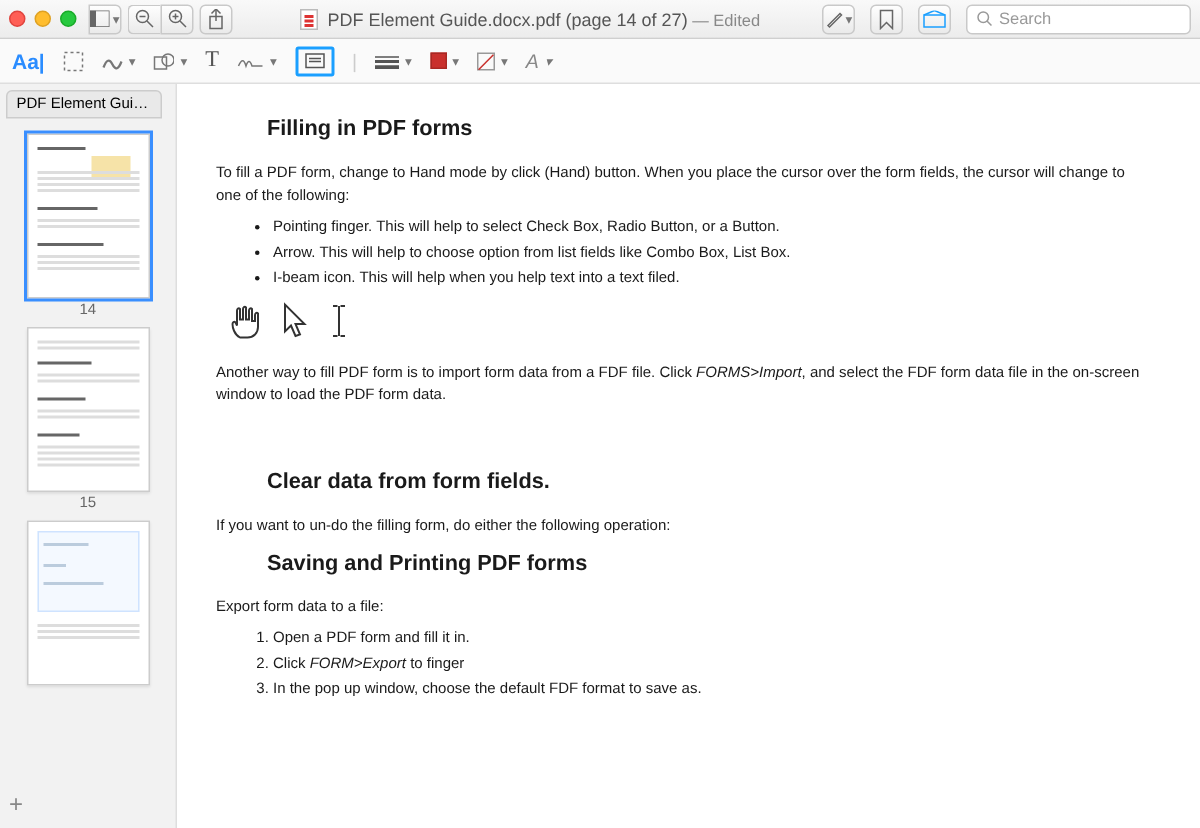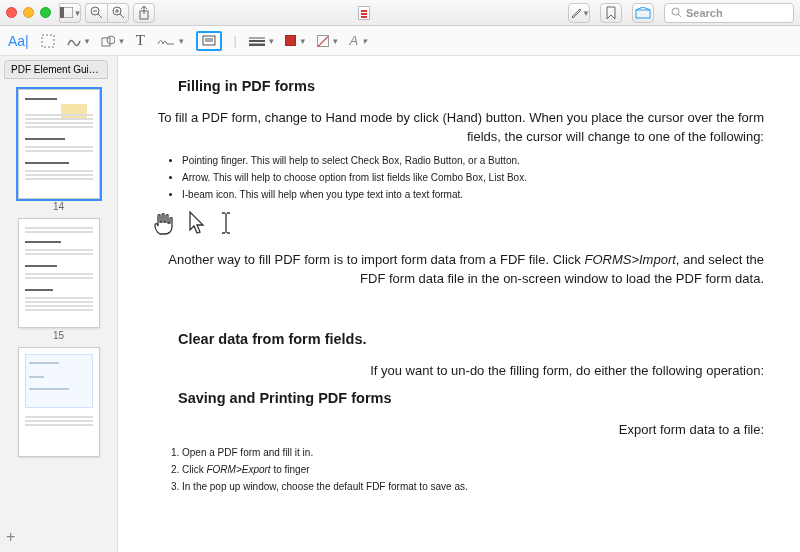--- a/index.html
+++ b/index.html
@@ -13,44 +13,44 @@
   .tb-btn { height: 20px; min-width: 22px; border: 1px solid #c9c9c9; border-radius: 4px; background: linear-gradient(#fefefe,#eaeaea); margin-right: 4px; display: flex; align-items: center; justify-content: center; cursor: default; }
   .tb-group { display: flex; }
   .tb-group .tb-btn { border-radius: 0; margin-right: 0; border-right-width: 0; }
   .tb-group .tb-btn:first-child { border-radius: 4px 0 0 4px; }
   .tb-group .tb-btn:last-child { border-radius: 0 4px 4px 0; border-right-width: 1px; }
   .title-center { flex: 1; text-align: center; font-size: 12px; color: #555; display: flex; align-items: center; justify-content: center; gap: 6px; }
   .doc-icon { width: 12px; height: 14px; background: #fff; border: 1px solid #bbb; position: relative; }
   .doc-icon::after { content:''; position:absolute; top:3px; left:2px; right:2px; height:2px; background:#d33; box-shadow: 0 3px 0 #d33, 0 6px 0 #d33; }
   .edited { color: #888; font-size: 11px; }
   .right-tools { display: flex; align-items: center; gap: 6px; }
-  .search-box { border: 1px solid #c9c9c9; border-radius: 4px; background: #fff; height: 20px; width: 130px; display:flex; align-items:center; padding:0 6px; color:#999; font-size:11px; gap:4px;font-weight:bold; }
+  .search-box { border: 1px solid #c9c9c9; border-radius: 4px; background: #fff; height: 20px; width: 150px; display:flex; align-items:center; padding:0 6px; color:#999; font-size:11px; gap:4px; }
   .toolbar2 { height: 30px; background: #fafafa; border-bottom: 1px solid #dedede; display: flex; align-items: center; padding: 0 8px; gap: 12px; }
   .t2-item { color: #555; font-size: 13px; display:flex; align-items:center; gap:2px; cursor:default; }
-  .aa1 { color:#2a8cff; font-size:14px; font-weight:400; }
+  .aa1 { color:#2a8cff; font-size:14px; font-weight:700; }
   .highlighted { border: 2px solid #1a9fff; padding: 2px 4px; border-radius: 2px; }
   .redsq { width:11px; height:11px; background:#c9302c; display:inline-block; border:1px solid #a82823; }
   .strike-sq { width:12px; height:12px; border:1px solid #999; display:inline-block; position:relative; }
   .strike-sq::after { content:''; position:absolute; left:-2px; right:-2px; top:50%; height:1px; background:#c9302c; transform: rotate(-45deg); }
   .dd::after { content: '▾'; font-size:9px; color:#777; margin-left:2px; }
   .main { display: flex; height: calc(100% - 56px); }
   .sidebar { width: 118px; background: #f2f2f2; border-right: 1px solid #dedede; overflow: hidden; display:flex; flex-direction:column; }
   .side-tab { background: #e9e9e9; border: 1px solid #ccc; border-radius: 4px 4px 0 0; font-size: 10px; padding: 3px 6px; margin: 4px 4px 0; display:inline-block; max-width:104px; white-space:nowrap; overflow:hidden; text-overflow:ellipsis; }
   .thumbs { flex:1; padding: 6px 16px 0; overflow:hidden; }
   .thumb { width: 82px; height: 110px; background: #fff; border: 1px solid #ccc; margin: 4px auto 2px; position:relative; box-shadow: 0 1px 2px rgba(0,0,0,.1); }
   .thumb.sel { outline: 2px solid #3a8fff; }
   .thumb .sim-line { position:absolute; left:6px; right:6px; height:1.5px; background:#ddd; }
   .thumb .sim-heavy { background:#666; }
   .thumb .ynote { position:absolute; left:42px; top:14px; width:26px; height:16px; background:#f6e3a8; }
   .pgnum { text-align:center; font-size:10px; color:#666; margin-bottom:6px; }
   .add-page { position:absolute; bottom:6px; left:6px; font-size:16px; color:#888; }
   .sidebar { position:relative; }
   .content { flex:1; overflow:auto; padding: 12px 36px 20px 26px; line-height: 1.5; color:#1a1a1a; position:relative; }
   .content h3 { font-size: 14.5px; font-weight: 700; margin: 8px 0 10px 34px; }
-  .content p { margin: 4px 0 6px; font-size: 13px; text-align: right; }
+  .content p { margin: 4px 0 6px; font-size: 10px; }
   .content ul { list-style: disc; padding-left: 38px; margin-bottom: 8px; }
   .content ol { padding-left: 38px; margin-bottom: 8px; }
   .content li { font-size: 10px; margin: 2px 0; }
   .cursors { display:flex; gap:14px; margin: 8px 0 14px 8px; font-size:24px; color:#333; }
   .note { position:absolute; left:380px; top:268px; width:160px; height:44px; background:#f3dea2; border:1px solid #e4cf91; font-size:11px; padding:4px 6px; color:#555; box-shadow: 0 1px 3px rgba(0,0,0,.15); }
   .italic { font-style: italic; }
   svg { display:block; }
 </style>
 </head>
 <body>
@@ -89,20 +89,23 @@
   <div class="tb-btn" style="margin-left:4px">
     <svg width="12" height="14">
         <rect x="2" y="5" width="8" height="8" fill="none" stroke="#666"></rect>
         <line x1="6" y1="0" x2="6" y2="8" stroke="#666"></line>
         <polyline points="3,3 6,0 9,3" fill="none" stroke="#666"></polyline>
       </svg>
   </div>
 
   <div class="title-center">
     <span class="doc-icon"></span>
+    <span>
+      <span>PDF Element Guide.docx.pdf</span><span> (page 14 of 27)</span><span class="edited"> — Edited</span>
+    </span>
   </div>
 
   <div class="right-tools">
     <div class="tb-btn dd">
       <svg width="12" height="12">
           <path d="M2 10 L10 2 L11 3 L3 11 Z" fill="none" stroke="#666"></path>
         </svg>
     </div>
     <div class="tb-btn">
       <svg width="10" height="14">
@@ -227,21 +230,21 @@
     </div>
     <div class="add-page">+</div>
   </div>
 
   <div class="content">
     <h3>Filling in PDF forms</h3>
     <p>To fill a PDF form, change to Hand mode by click (Hand) button. When you place the cursor over the form fields, the cursor will change to one of the following:</p>
     <ul>
       <li>Pointing finger. This will help to select Check Box, Radio Button, or a Button.</li>
       <li>Arrow. This will help to choose option from list fields like Combo Box, List Box.</li>
-      <li>I-beam icon. This will help when you type text into a text format.</li>
+      <li>I-beam icon. This will help when you help text into a text filed.</li>
     </ul>
     <div class="cursors">
       <span>
         <svg width="22" height="26">
             <path d="M8 24 C4 22 3 17 3 15 C3 14 4 13 5 14 L6 16 L6 6 C6 5 7 4 8 5 L8 12 L10 12 L10 5 C10 4 11 3 12 4 L12 12 L14 12 L14 6 C14 5 15 4 16 5 L16 13 L18 13 L18 9 C18 8 19 7 20 8 L20 17 C20 21 17 24 13 24 Z" fill="none" stroke="#333" stroke-width="1.3"></path>
           </svg>
       </span>
       <span>
         <svg width="18" height="26">
             <path d="M2 2 L2 20 L6 16 L9 23 L12 22 L9 15 L15 15 Z" fill="none" stroke="#333" stroke-width="1.3"></path>

